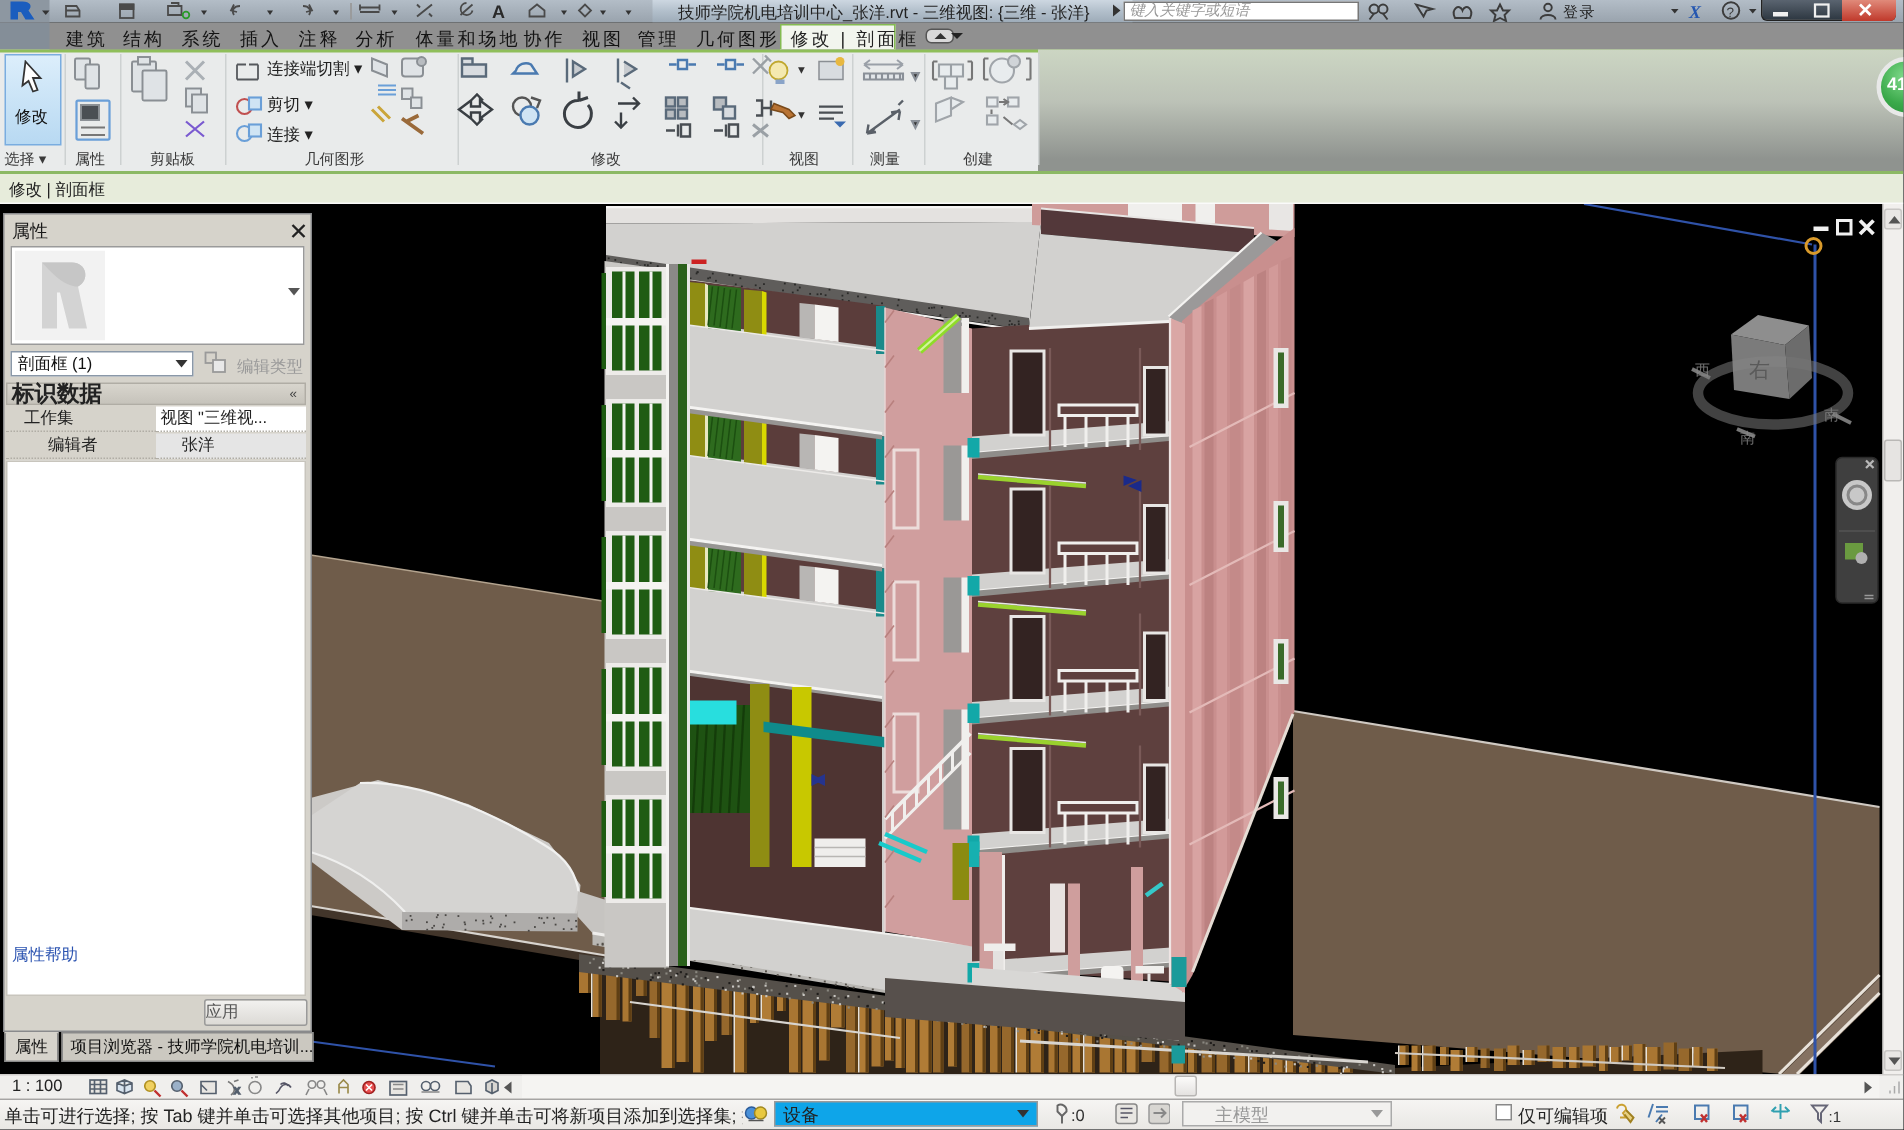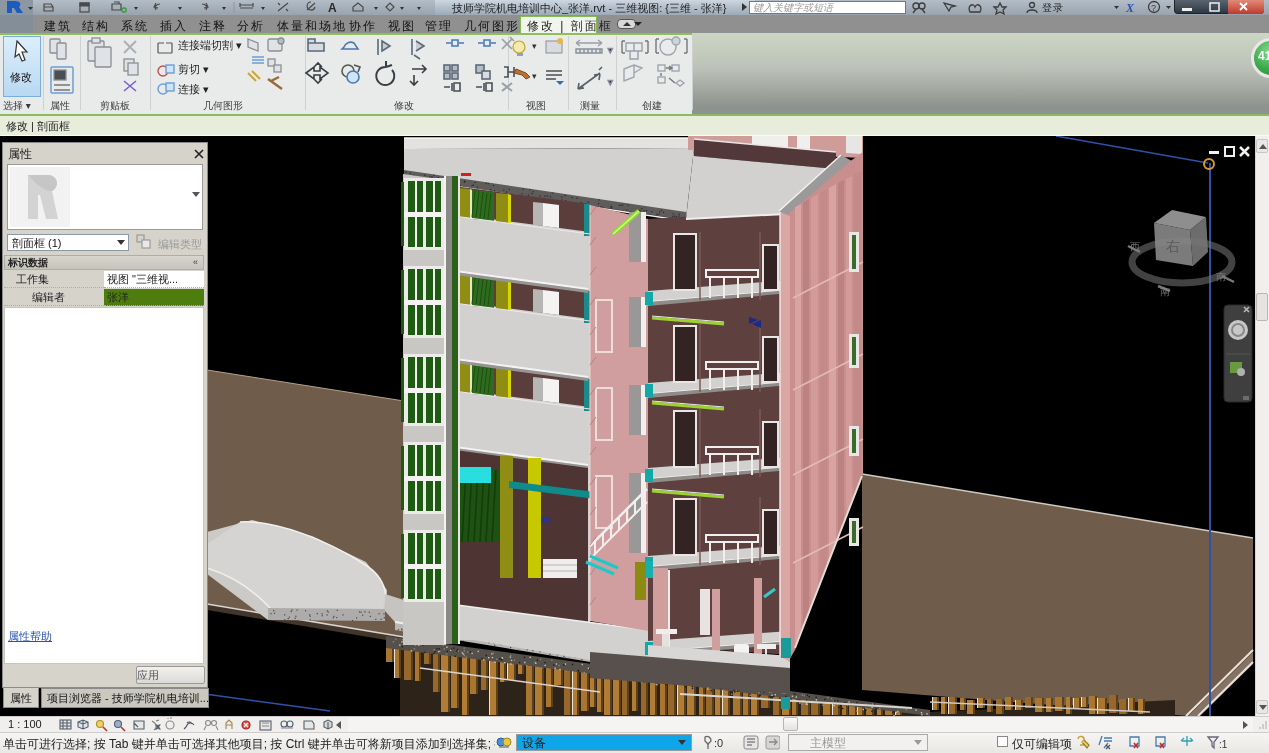--- a/index.html
+++ b/index.html
@@ -1268,28 +1268,28 @@
  <path d="M18,8 L38,8 C48,8 50,20 42,24 L40,24 C30,22 24,14 18,8 Z" fill="#c6c6c6"></path>
 </svg>
 <div class="abs" style="left:192px;top:192px;width:0;height:0;border-top:5px solid #555;border-left:4px solid transparent;border-right:4px solid transparent"></div>
 <div class="abs" style="left:7px;top:234px;width:122px;height:17px;background:#fff;border:1px solid #8a98a8;font-size:11px;color:#111;line-height:16px;padding-left:4px">剖面框 (1)</div>
 <div class="abs" style="left:117px;top:240px;width:0;height:0;border-top:5px solid #333;border-left:4px solid transparent;border-right:4px solid transparent"></div>
 <svg class="abs" style="left:136px;top:234px" width="18" height="17" viewBox="0 0 18 17">
       <rect x="1" y="1" width="7" height="7" fill="none" stroke="#9a9a9a" stroke-width="1.2"></rect>
       <rect x="6" y="6" width="8" height="8" fill="#e8e8e8" stroke="#9a9a9a" stroke-width="1.2"></rect>
     </svg>
 <div class="abs" style="left:158px;top:237px;font-size:11px;color:#9a9a9a">编辑类型</div>
-<div class="abs" style="left:4px;top:255px;width:200px;height:15px;background:linear-gradient(#d8d5cd,#c6c3bb);border:1px solid #b0ada5;font-size:10px;font-weight:bold;color:#222;line-height:14px;padding-left:3px">标识数据</div>
+<div class="abs" style="left:4px;top:255px;width:200px;height:15px;background:linear-gradient(#d8d5cd,#c6c3bb);border:1px solid #b0ada5;font-size:15px;font-weight:bold;color:#222;line-height:14px;padding-left:3px">标识数据</div>
 <div class="abs" style="left:193px;top:257px;font-size:9px;color:#444">«</div>
 <div class="abs" style="left:4px;top:271px;width:100px;height:17px;background:#d6d3cb;border-bottom:1px dotted #b0ada5;font-size:11px;color:#222;padding-left:12px;line-height:16px">工作集</div>
 <div class="abs" style="left:104px;top:271px;width:100px;height:17px;background:#fff;border-bottom:1px dotted #b0ada5;font-size:11px;color:#222;padding-left:3px;line-height:16px">视图 "三维视...</div>
 <div class="abs" style="left:4px;top:289px;width:100px;height:17px;background:#d6d3cb;border-bottom:1px dotted #b0ada5;font-size:11px;color:#222;padding-left:28px;line-height:16px">编辑者</div>
-<div class="abs" style="left:104px;top:289px;width:100px;height:17px;background:#4d7c0f;border-bottom:1px dotted #b0ada5;font-size:11px;color:#222;padding-left:3px;line-height:16px">张洋</div>
+<div class="abs" style="left:104px;top:289px;width:100px;height:17px;background:#e5e5e5;border-bottom:1px dotted #b0ada5;font-size:11px;color:#222;padding-left:17px;line-height:16px">张洋</div>
 <div class="abs" style="left:4px;top:307px;width:200px;height:357px;background:#fff;border:1px solid #c8c5bd"></div>
-<div class="abs" style="left:8px;top:629px;font-size:11px;color:#2a52b0;text-decoration:underline">属性帮助</div>
+<div class="abs" style="left:8px;top:629px;font-size:11px;color:#2a52b0;">属性帮助</div>
 <div class="abs" style="left:136px;top:666px;width:69px;height:18px;background:linear-gradient(#f2f1ef,#dcdad6);border:1px solid #9a9a9a;border-radius:2px;font-size:11px;color:#555;line-height:17px">应用</div>
 
 <div class="abs" style="left:3px;top:688px;width:36px;height:20px;background:#d6d3cb;border:1px solid #8a8a8a;border-top:1px solid #d6d3cb;font-size:11px;color:#111;text-align:center;line-height:18px">属性</div>
 <div class="abs" style="left:41px;top:688px;width:168px;height:20px;background:#cbc8c0;border:1px solid #8a8a8a;font-size:11px;color:#111;line-height:18px;padding-left:5px;white-space:nowrap;overflow:hidden">项目浏览器 - 技师学院机电培训...</div>
 
 <div class="abs" style="left:1255px;top:136px;width:14px;height:580px;background:#f1efed;border-left:1px solid #d8d6d4"></div>
 <div class="abs" style="left:1256px;top:139px;width:12px;height:14px;background:#e9e7e5;border:1px solid #c8c6c4;border-radius:2px"></div>
 <div class="abs" style="left:1259px;top:144px;width:0;height:0;border-bottom:5px solid #555;border-left:4px solid transparent;border-right:4px solid transparent"></div>
 <div class="abs" style="left:1256px;top:293px;width:12px;height:28px;background:#e6e4e2;border:1px solid #bab8b6;border-radius:2px"></div>
 <div class="abs" style="left:1256px;top:700px;width:12px;height:14px;background:#e9e7e5;border:1px solid #c8c6c4;border-radius:2px"></div>

